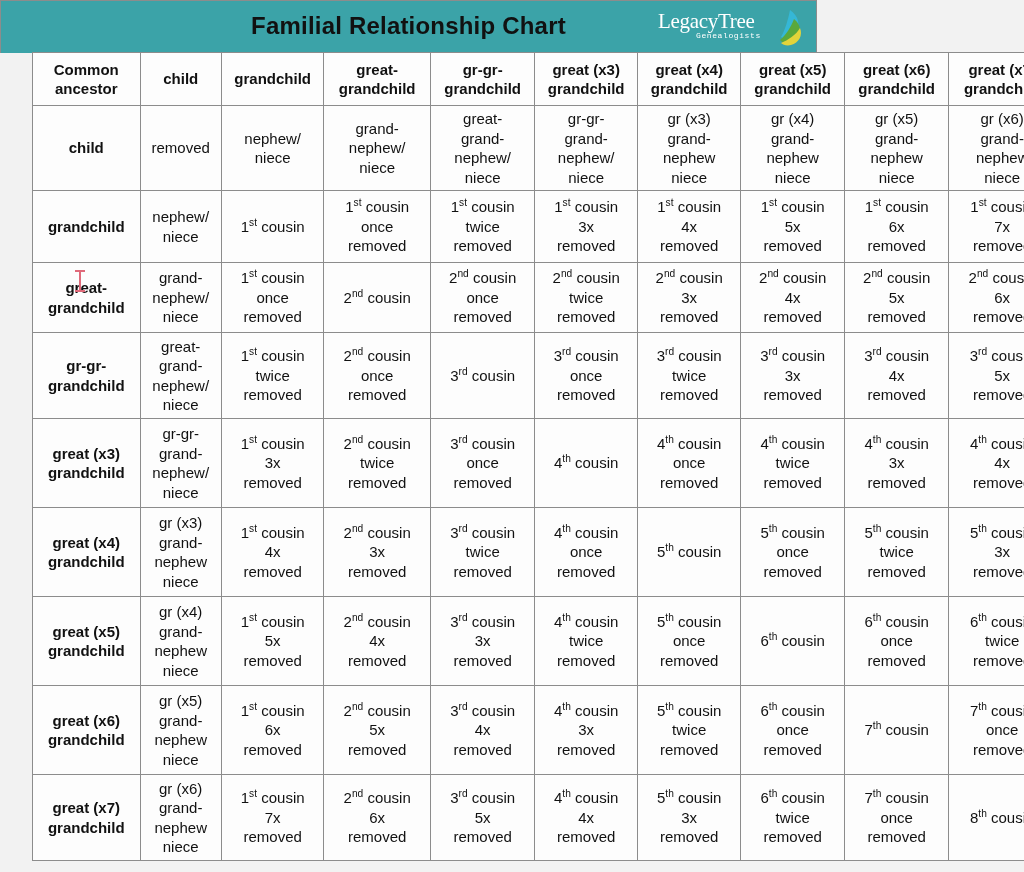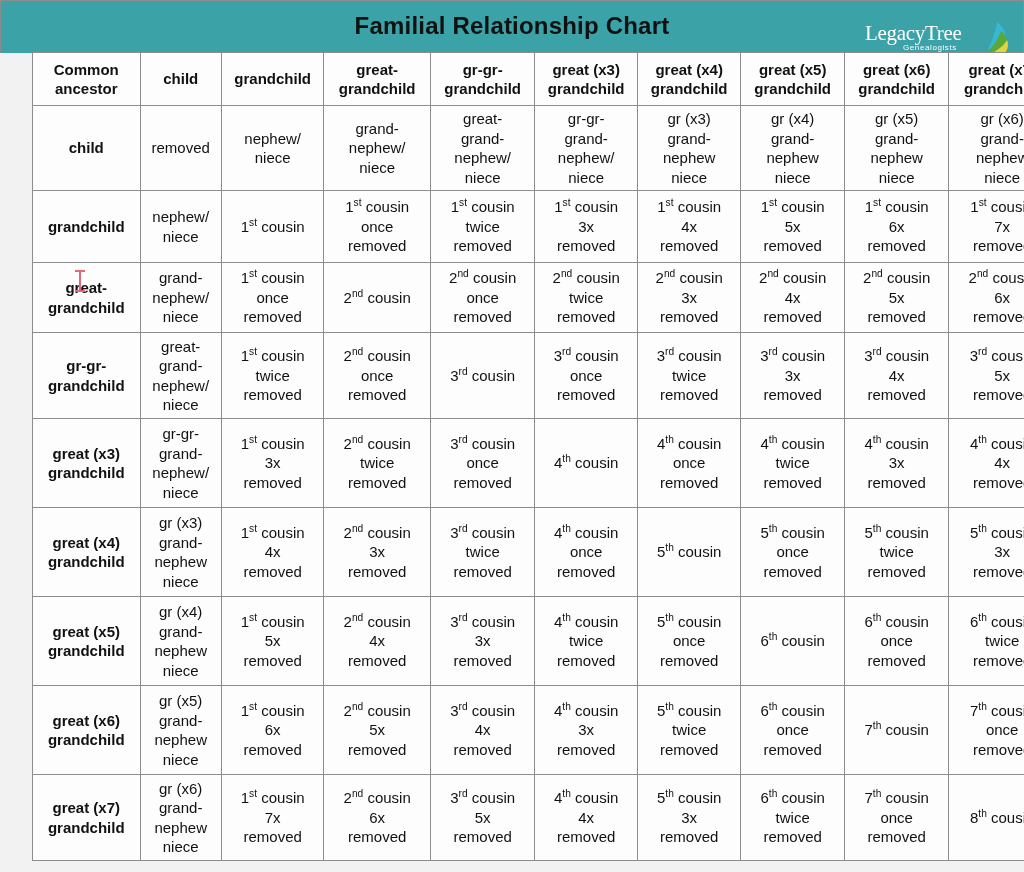--- a/index.html
+++ b/index.html
@@ -13,52 +13,52 @@
     height: 872px;
     position: relative;
     background: #f2f2f2;
     overflow: hidden;
   }
 
   
   .titlebar {
     position: absolute;
     left: 0; top: 0;
-    width: 1024px; height: 53px;
+    width: 817px; height: 53px;
     background: #3ba3a8;
     border: 1px solid #8c8c8c;
     border-bottom: none;
   }
   .title-text {
     position: absolute;
     left: 0; right: 0; top: 11px;
     text-align: center;
     font-size: 24px;
     font-weight: bold;
     color: #111111;
     letter-spacing: 0.2px;
   }
   .logo {
     position: absolute;
-    right: 10px; top: 18px;
+    right: 10px; top: 6px;
     width: 148px; height: 42px;
   }
   .logo-word {
     position: absolute;
     left: 0; top: 2px;
     font-family: "Liberation Serif", serif;
     font-size: 21px;
     color: #ffffff;
     letter-spacing: -0.3px;
     white-space: nowrap;
   }
   .logo-sub {
     position: absolute;
     left: 38px; top: 24px;
-    font-family: Liberation Sans, sans-serif;
+    font-family: Liberation Mono, monospace;
     font-size: 8px;
     color: #ffffff;
     letter-spacing: 0.6px;
     white-space: nowrap;
   }
   .logo-leaf { position: absolute; right: 2px; top: 1px; }
 
   
   table.chart {
     position: absolute;

